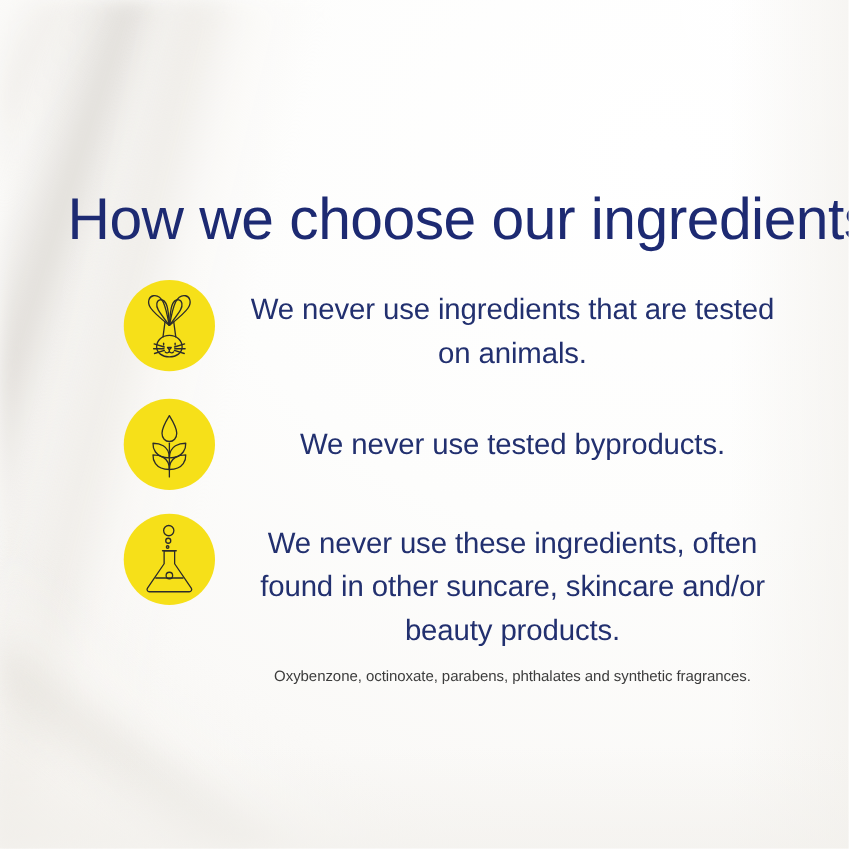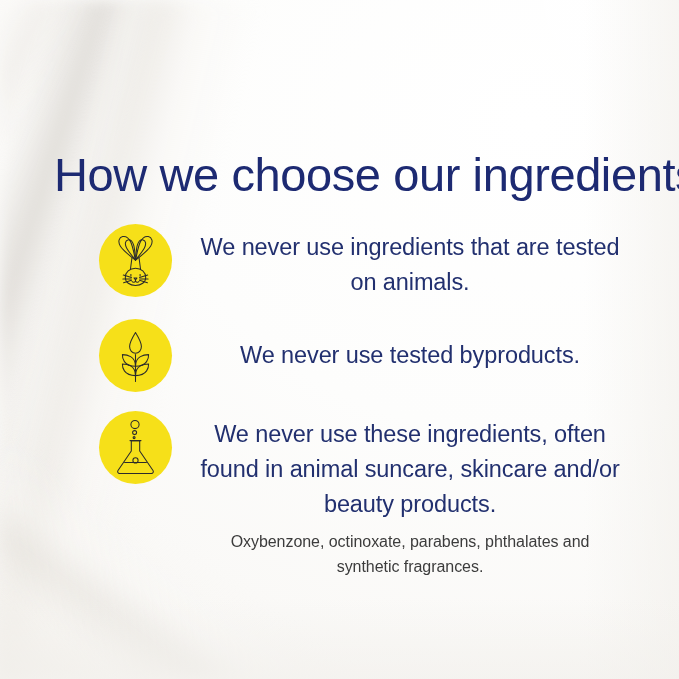--- a/index.html
+++ b/index.html
@@ -154,21 +154,21 @@
   .item-body {
     font-size: 23.5px;
     line-height: 35px;
     font-weight: 400;
     letter-spacing: -0.1px;
     color: #22306f;
     margin: 0;
   }
 
   .item-sub {
-    font-size: 16px;
+    font-size: 12px;
     line-height: 25px;
     font-weight: 400;
     letter-spacing: -0.05px;
     color: #3c3c3c;
     margin: 7px 0 0 0;
   }
 
   .item-1 .item-text { top: 6px; }
   .item-2 .item-text { top: 19px; }
   .item-3 .item-text { top: 6px; }
@@ -272,20 +272,20 @@
 
               <path d="M31.0,29.6 L42.0,29.6"></path>
 
               <path d="M25.6,51.4 L47.4,51.4"></path>
 
               <circle cx="36.5" cy="49.4" r="2.6"></circle>
             </g>
           </svg>
         </span>
         <div class="item-text">
-          <p class="item-body">We never use these ingredients, often found in animal suncare, skincare and/or beauty products.</p>
+          <p class="item-body">We never use these ingredients, often found in other suncare, skincare and/or beauty products.</p>
           <p class="item-sub">Oxybenzone, octinoxate, parabens, phthalates and synthetic fragrances.</p>
         </div>
       </div>
 
     </div>
   </div>
 </div>
 
 </body></html>

